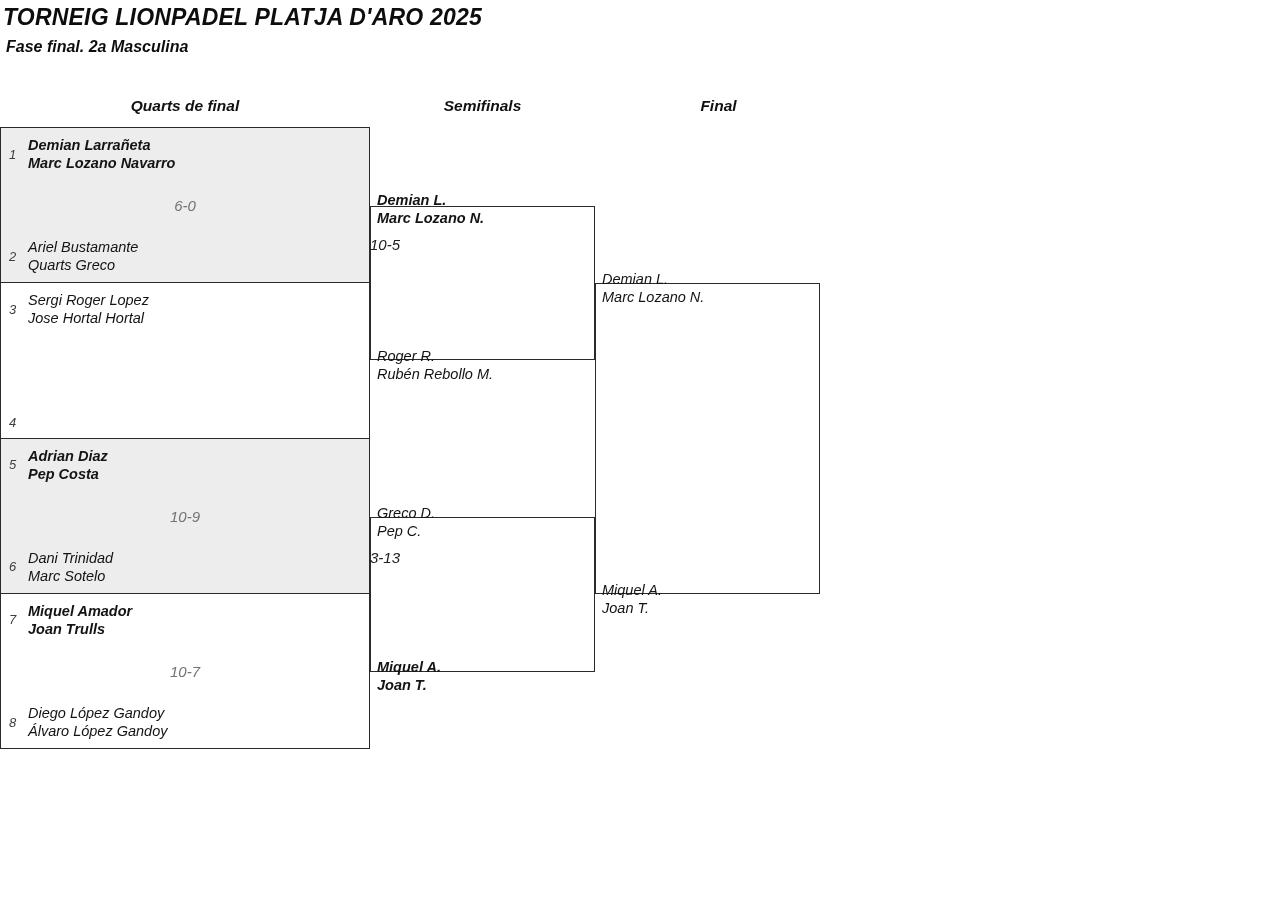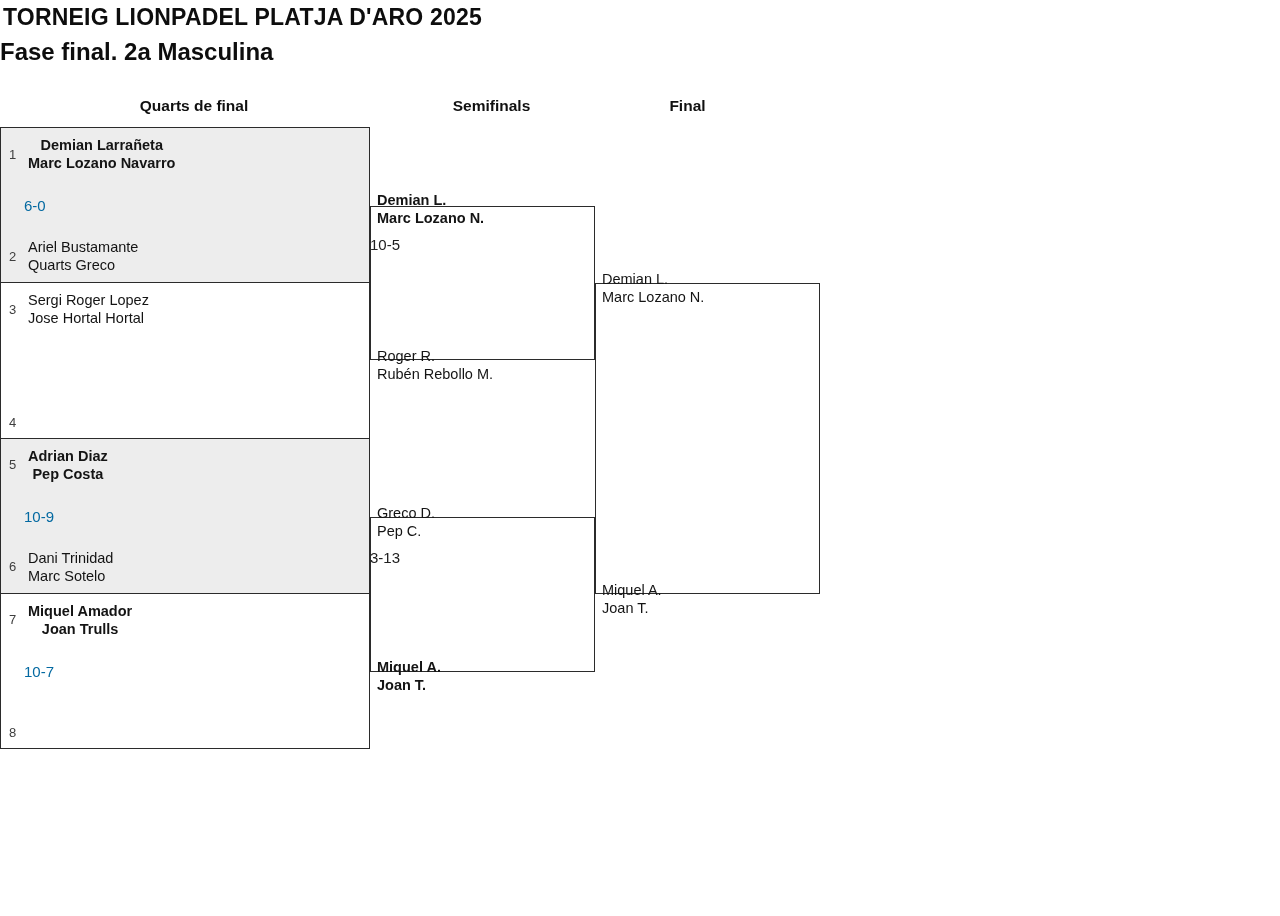--- a/index.html
+++ b/index.html
@@ -3,70 +3,71 @@
 <meta charset="utf-8">
 <style>
   html,body{margin:0;padding:0;background:#fff;}
   .page{
     position:relative;
     width:1040px;height:916px;
     background:#fff;
     font-family:"Liberation Sans", sans-serif;
     color:var(--ink,#141414);
     overflow:hidden;
+    font-style:italic;
   }
   
   .title{
     position:absolute;left:3px;top:4px;
     font-size:23px;font-weight:700;color:#0d0d0d;letter-spacing:.2px;
   }
   .subtitle{
-    position:absolute;left:0;top:38px;
-    font-size:24px;font-weight:700;color:#0d0d0d;
+    position:absolute;left:6px;top:38px;
+    font-size:16px;font-weight:700;color:#0d0d0d;
   }
   
   .logo{position:absolute;left:1050px;top:0;width:230px;height:78px;cursor:pointer;}
   .dot{position:absolute;border-radius:50%;}
   .d-blue-small {left:13px;top:13px;width:11px;height:11px;background:var(--blue,#29a9e1);}
   .d-green-big  {left:32px;top:5px; width:26px;height:26px;background:var(--green,#7cb92e);}
   .d-orange     {left:20px;top:30px;width:20px;height:20px;background:var(--orange,#e8761a);}
   .d-blue-big   {left:5px; top:43px;width:22px;height:22px;background:var(--blue,#29a9e1);}
   .d-green-small{left:35px;top:47px;width:15px;height:15px;background:var(--green,#7cb92e);}
   .logo-text{
     position:absolute;left:56px;top:14px;
     font-family:"DejaVu Sans", sans-serif;
     font-size:46px;line-height:48px;font-weight:700;
     letter-spacing:-2.5px;color:var(--green,#7cb92e);
   }
   
   .round-header{
     position:absolute;top:97px;text-align:center;
-    font-size:15.5px;font-weight:700;color:#101010;padding-left:9px;
+    font-size:15.5px;font-weight:700;color:#101010;
   }
   .rh-qf{left:0;width:370px;}
   .rh-sf{left:370px;width:225px;}
-  .rh-f {left:566px;width:225px;}
+  .rh-f {left:606px;width:225px;}
   
   .qf-wrap{
     position:absolute;left:0;top:127px;width:370px;height:622px;
     border:1.5px solid var(--line,#2b2b2b);box-sizing:border-box;
     display:flex;flex-direction:column;
   }
   .qf-box{position:relative;flex:1;}
   .qf-box + .qf-box{border-top:1.5px solid var(--line,#2b2b2b);}
   .qf-box.shaded{background:var(--shade,#ededed);}
   .team{position:absolute;left:8px;display:flex;align-items:center;}
   .team.top{top:8px;}
   .team.bottom{bottom:8px;}
   .seed{flex:0 0 19px;width:19px;font-size:13px;color:#3e3e3e;}
   .names{display:flex;flex-direction:column;font-size:14.5px;line-height:18px;color:var(--ink,#141414);}
-  .names.bold{font-weight:700;align-items:center;}
+  .names.bold{font-weight:700;}
   .score{
     position:absolute;left:0;right:0;top:50%;transform:translateY(-50%);
-    text-align:left;font-size:15px;color:#0369a1;margin-left:23px;
+    text-align:center;font-size:15px;color:#737373;
   }
   
   .match-rect{position:absolute;border:1.5px solid var(--line,#2b2b2b);box-sizing:border-box;}
   .sf1-rect{left:370px;top:206px;width:225px;height:154px;}
   .sf2-rect{left:370px;top:517px;width:225px;height:155px;}
   .f-rect  {left:595px;top:283px;width:225px;height:311px;}
   
   .float-team{position:absolute;font-size:14.5px;line-height:18px;color:var(--ink,#141414);margin-top:44px;}
   .float-team.bold{font-weight:700;}
   .float-team span{display:block;}
@@ -158,20 +159,24 @@
       <div class="team top">
         <span class="seed">7</span>
         <span class="names bold">
           <span>Miquel Amador</span>
           <span>Joan Trulls</span>
         </span>
       </div>
       <div class="score">10-7</div>
       <div class="team bottom">
         <span class="seed">8</span>
+        <span class="names">
+          <span>Diego López Gandoy</span>
+          <span>Álvaro López Gandoy</span>
+        </span>
       </div>
     </div>
 
   </div>
 
   <div class="match-rect sf1-rect"></div>
   <div class="float-team bold sf1-t1">
     <span>Demian L.</span>
     <span>Marc Lozano N.</span>
   </div>

